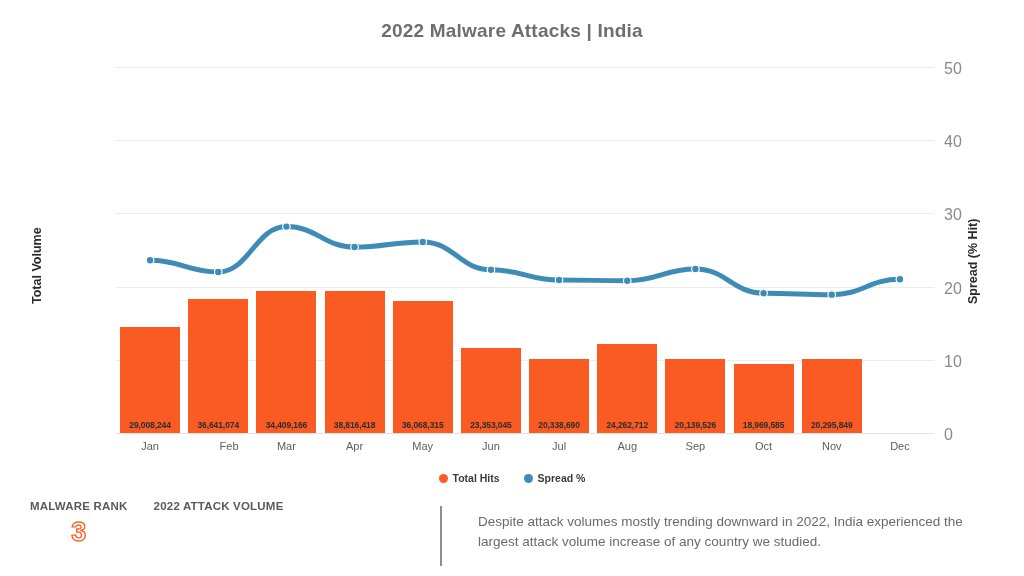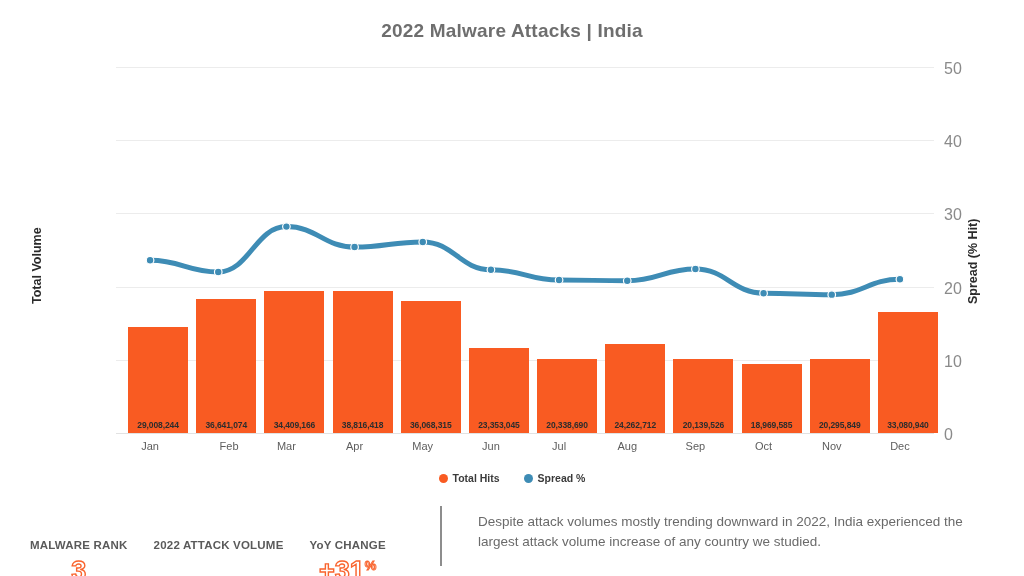--- a/index.html
+++ b/index.html
@@ -55,21 +55,21 @@
 
   
   .bars {
     position: absolute; left: 0; top: 0;
     width: 100%; height: 100%;
   }
   .bar-slot {
     position: absolute; bottom: 0; height: 100%;
   }
   .bar {
-    position: absolute; bottom: 0; left: 8px; width: 100%;
+    position: absolute; bottom: 0; left: 0; width: 100%;
     background: #f95b22;
   }
   .bar-label {
     position: absolute; bottom: 3px; left: 0; width: 100%;
     text-align: center;
     font-size: 8.5px; font-weight: bold; color: #2d2d2d;
     white-space: nowrap;
     letter-spacing: -.1px;
   }
 
@@ -105,21 +105,21 @@
     position: absolute; left: 0; top: 500px;
     width: 1024px; height: 76px;
   }
   .stats {
     position: absolute; left: 30px; top: 0;
     display: flex; align-items: flex-start; gap: 26px;
   }
   .stat { text-align: center; }
   .stat-label {
     font-size: 11.5px; font-weight: bold; color: #5a5a5a;
-    letter-spacing: .2px; white-space: nowrap; margin-top: 39px;
+    letter-spacing: .2px; white-space: nowrap;
   }
   .stat-value {
     margin-top: 7px;
     font-size: 27px; font-weight: bold;
     color: #ffffff;
     -webkit-text-stroke: 1.4px #f9642e;
     white-space: nowrap;
     line-height: 1;
   }
   .stat-unit {
@@ -219,25 +219,20 @@
           </div>
         </div>
         <div class="bar-slot" style="left: 617.583px; width: 60px;">
           <div class="bar" style="height: 69.4287px; background: rgb(249, 91, 34);">
             <div class="bar-label">18,969,585</div>
           </div>
         </div>
         <div class="bar-slot" style="left: 685.75px; width: 60px;">
           <div class="bar" style="height: 74.2828px; background: rgb(249, 91, 34);">
             <div class="bar-label">20,295,849</div>
-          </div>
-        </div>
-        <div class="bar-slot" style="left: 753.917px; width: 60px;">
-          <div class="bar" style="height: 121.076px; background: rgb(249, 91, 34);">
-            <div class="bar-label">33,080,940</div>
           </div>
         </div>
       </div>
     <svg class="line-layer" id="line-layer" viewBox="0 0 818 366" preserveAspectRatio="none">
         <path d="M 34.08 193.25 C 64.76 193.25, 71.58 204.96, 102.25 204.96 C 132.93 204.96, 139.74 159.58, 170.42 159.58 C 201.09 159.58, 207.91 180.07, 238.58 180.07 C 269.26 180.07, 276.07 174.95, 306.75 174.95 C 337.43 174.95, 344.24 202.76, 374.92 202.76 C 405.59 202.76, 412.41 213.01, 443.08 213.01 C 473.76 213.01, 480.57 213.74, 511.25 213.74 C 541.93 213.74, 548.74 202.03, 579.42 202.03 C 610.09 202.03, 616.91 226.19, 647.58 226.19 C 678.26 226.19, 685.08 227.65, 715.75 227.65 C 746.43 227.65, 753.24 212.28, 783.92 212.28" fill="none" stroke="#3e8cb5" stroke-width="5" stroke-linecap="round" stroke-linejoin="round"></path>
         <circle cx="34.08" cy="193.25" r="3.8" fill="#3e8cb5" stroke="#ffffff" stroke-width="1.2"></circle>
         <circle cx="102.25" cy="204.96" r="3.8" fill="#3e8cb5" stroke="#ffffff" stroke-width="1.2"></circle>
         <circle cx="170.42" cy="159.58" r="3.8" fill="#3e8cb5" stroke="#ffffff" stroke-width="1.2"></circle>
         <circle cx="238.58" cy="180.07" r="3.8" fill="#3e8cb5" stroke="#ffffff" stroke-width="1.2"></circle>
         <circle cx="306.75" cy="174.95" r="3.8" fill="#3e8cb5" stroke="#ffffff" stroke-width="1.2"></circle>
@@ -279,22 +274,18 @@
 
   <div class="footer">
     <div class="stats" id="stats">
         <div class="stat">
           <div class="stat-label">MALWARE RANK</div>
           <div class="stat-value">3</div>
         </div>
         <div class="stat">
           <div class="stat-label">2022 ATTACK VOLUME</div>
         </div>
-        <div class="stat">
-          <div class="stat-label">YoY CHANGE</div>
-          <div class="stat-value">+31<span class="stat-sup">%</span></div>
-        </div>
       </div>
     <div class="divider"></div>
     <div class="description">Despite attack volumes mostly trending downward in 2022, India experienced the largest attack volume increase of any country we studied.</div>
   </div>
 
 </div>
 
 </body></html>

